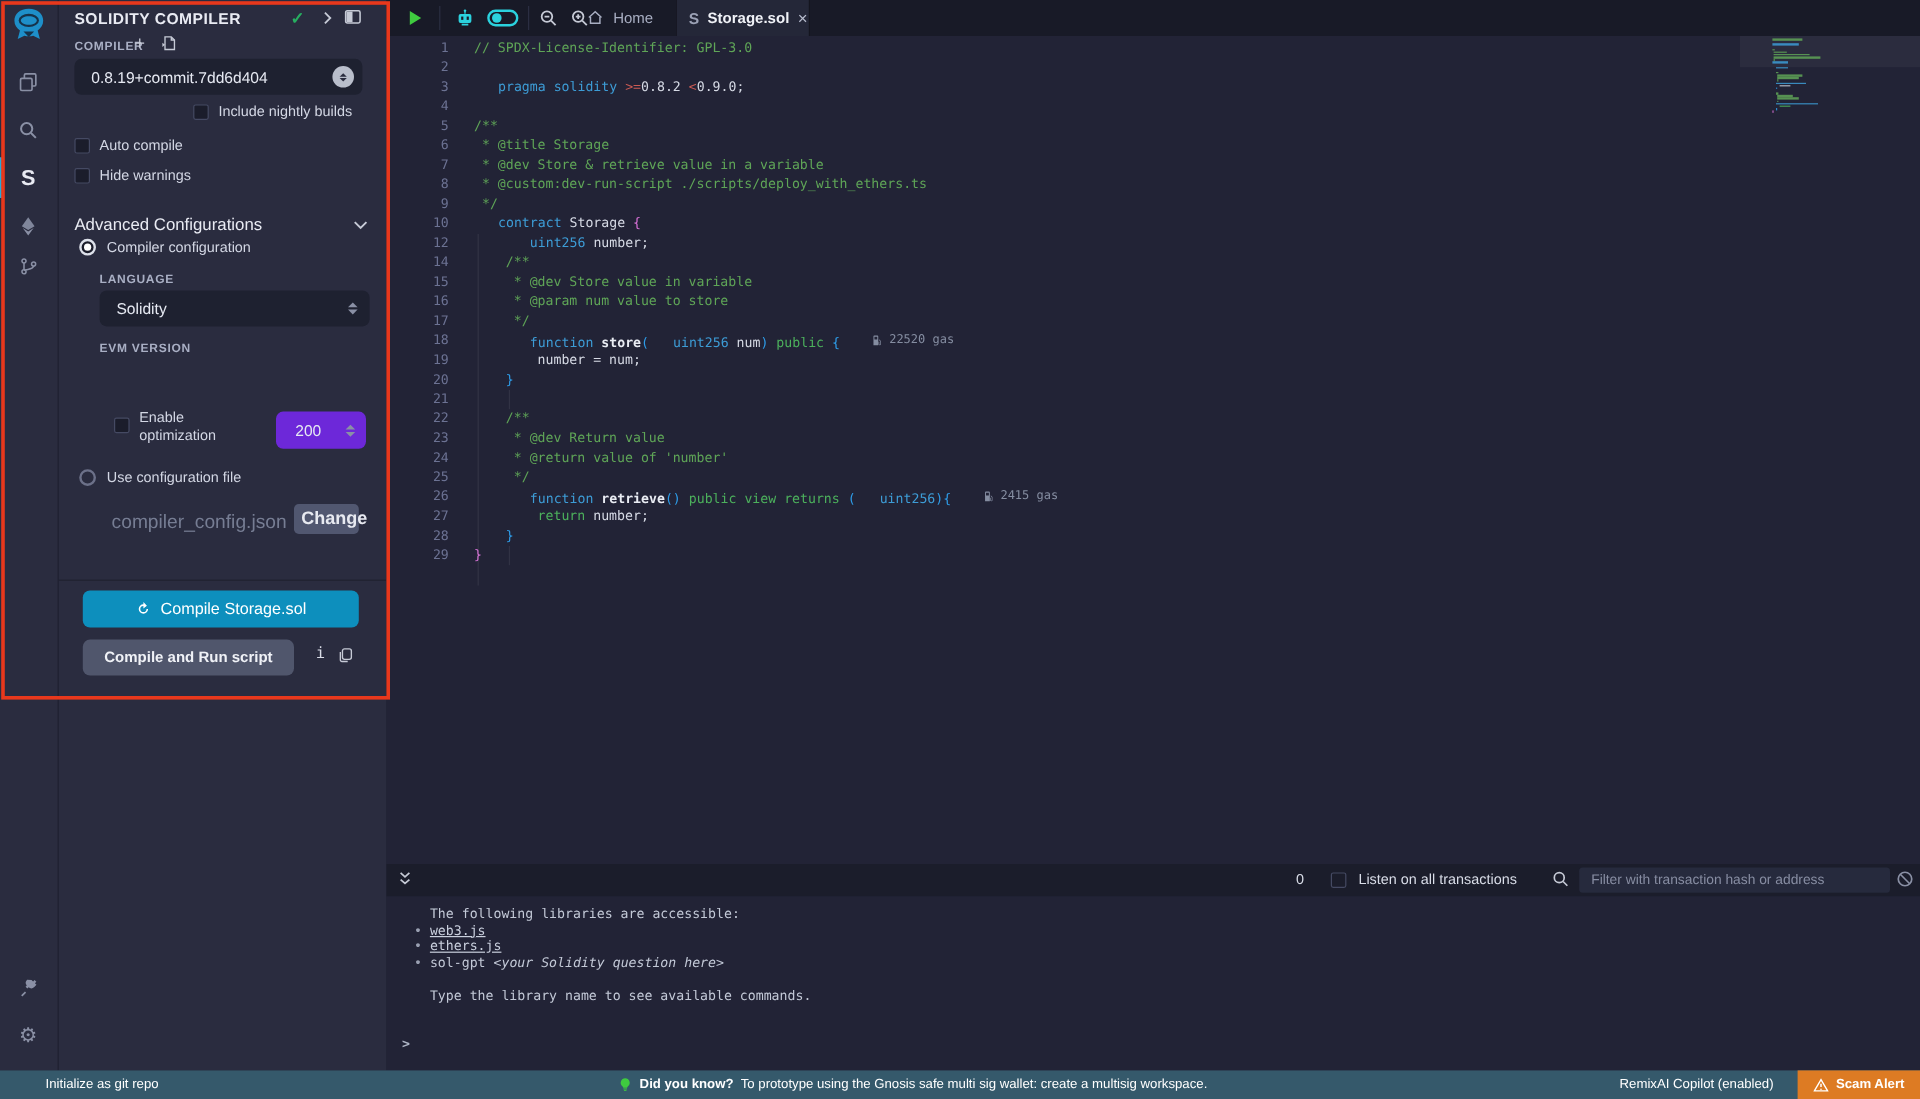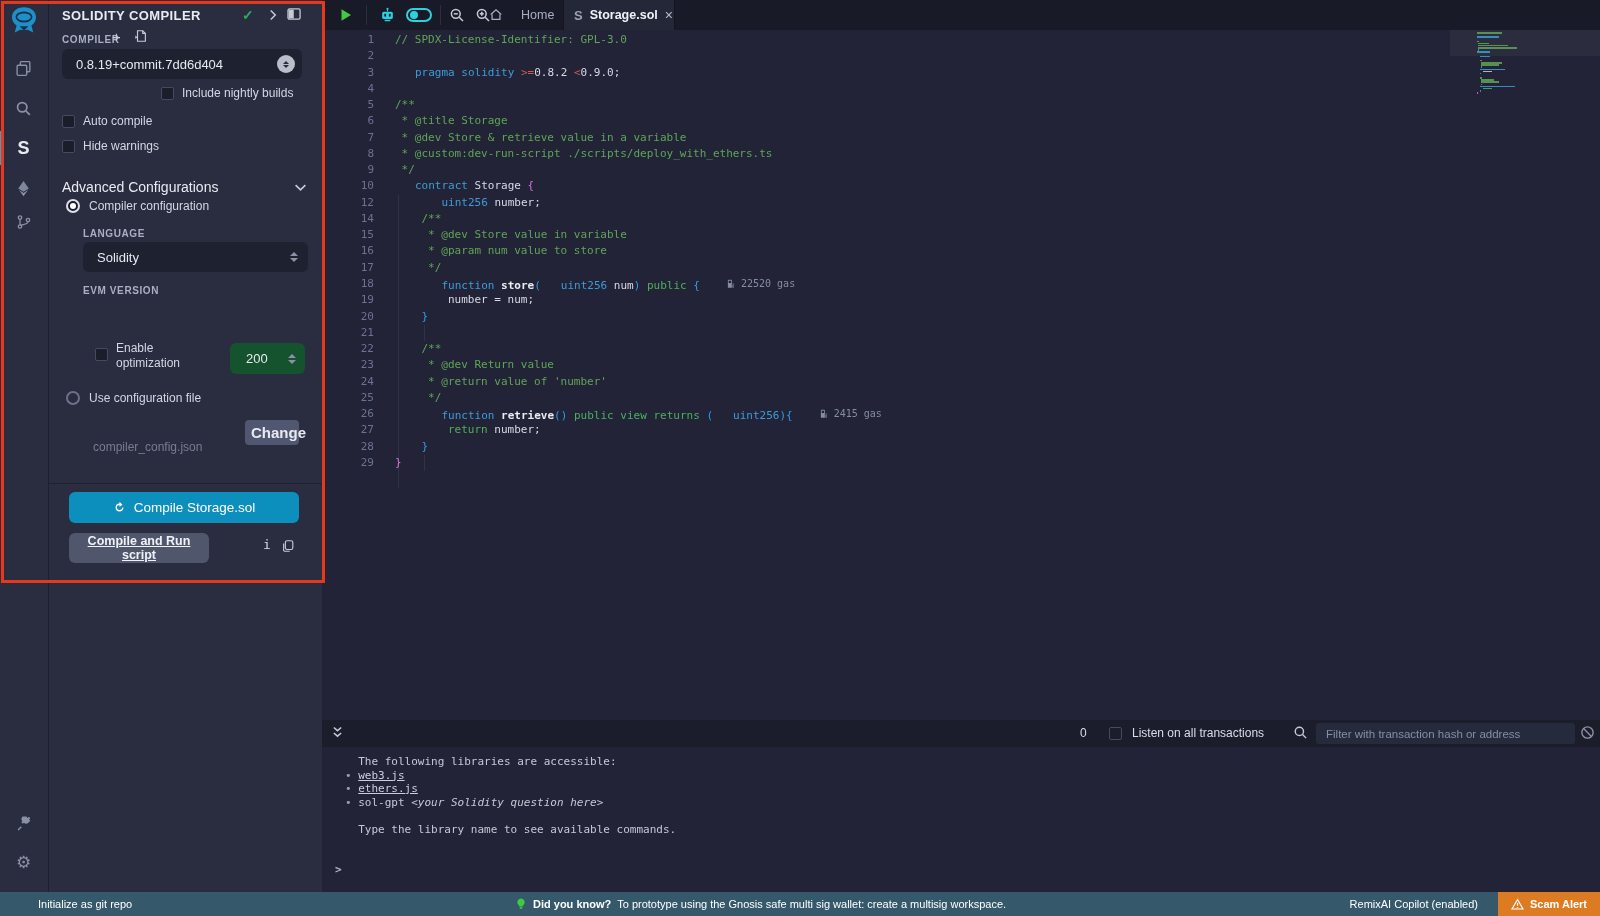--- a/index.html
+++ b/index.html
@@ -29,45 +29,45 @@
        display:flex;flex-direction:column;align-items:center;justify-content:center;gap:1px;cursor:pointer;}
   .stepper-circle .tri-up{border-bottom-color:#2A2C3F;border-left-width:3px;border-right-width:3px;border-bottom-width:3px;}
   .stepper-circle .tri-dn{border-top-color:#2A2C3F;border-left-width:3px;border-right-width:3px;border-top-width:3px;}
   .cbx{position:absolute;width:13px;height:13px;background:#1B1D2B;border:1px solid #454A63;border-radius:2px;cursor:pointer;box-sizing:border-box;}
   .cbx-label{position:absolute;font-size:12px;color:#D3D7E4;cursor:default;}
   .radio{position:absolute;width:14px;height:14px;border-radius:50%;box-sizing:border-box;cursor:pointer;}
   .radio.on{border:2px solid #DDE1EA;background:#1B1D2B;}
   .radio.on::after{content:"";position:absolute;left:2px;top:2px;width:6px;height:6px;border-radius:50%;background:#FFFFFF;}
   .radio.off{border:2px solid #6C7189;background:transparent;}
   .adv-title{position:absolute;left:13px;top:179px;font-size:14px;color:#E9EBF3;}
-  .gray-file{position:absolute;left:44px;top:427px;font-size:12px;color:#767D93;margin-top:13px;}
+  .gray-file{position:absolute;left:44px;top:427px;font-size:16px;color:#767D93;}
   .change-btn{position:absolute;left:196px;top:420px;width:54px;height:25px;background:#515770;border:none;border-radius:4px;
        color:#E8EAF1;font-size:15px;font-weight:700;cursor:pointer;font-family:"Liberation Sans",sans-serif;}
   .p-divider{position:absolute;left:0;top:483px;width:273px;height:1px;background:#202230;}
   .compile-btn{position:absolute;left:20px;top:492px;width:230px;height:31px;background:#0D8FBD;border:none;border-radius:6px;
        color:#fff;font-size:13.5px;display:flex;align-items:center;justify-content:center;gap:8px;cursor:pointer;font-family:"Liberation Sans",sans-serif;}
-  .run-btn{position:absolute;left:20px;top:533px;width:140px;height:30px;background:#50566C;border:none;border-radius:6px;
-       color:#F0F2F7;font-size:12.5px;font-weight:700;cursor:pointer;font-family:"Liberation Sans",sans-serif;text-decoration:underline;}
+  .run-btn{position:absolute;left:20px;top:533px;width:176px;height:30px;background:#50566C;border:none;border-radius:6px;
+       color:#F0F2F7;font-size:12.5px;font-weight:700;cursor:pointer;font-family:"Liberation Sans",sans-serif;}
   .info-i{position:absolute;left:210px;top:537px;width:16px;height:20px;color:#D9DCE7;font-family:"DejaVu Sans Mono",monospace;font-size:13px;cursor:pointer;text-align:center;}
   .copy-icn{position:absolute;left:232px;top:539px;cursor:pointer;color:#C6CAD6;}
-  .num-input{position:absolute;left:181px;top:343px;width:75px;height:31px;background:#14532d;border-radius:6px;color:#E6E9F2;
+  .num-input{position:absolute;left:181px;top:343px;width:75px;height:31px;background:#6d28d9;border-radius:6px;color:#E6E9F2;
        font-size:13px;display:flex;align-items:center;padding-left:16px;box-sizing:border-box;cursor:text;}
   .num-input .arrows{position:absolute;right:9px;display:flex;flex-direction:column;gap:2px;}
   .opt-label{position:absolute;left:67px;top:341px;width:92px;font-size:12px;line-height:15px;color:#D3D7E4;}
 
   
   .annotation{position:absolute;left:1px;top:1px;width:318px;height:576px;border:3px solid #E8381C;z-index:60;pointer-events:none;}
 
   
   .tabbar{position:absolute;left:322px;top:0;width:1278px;height:30px;background:#181A27;border-bottom:1px solid #121320;}
   .tb-sep{position:absolute;top:5px;width:1px;height:20px;background:#2B2E42;}
   .tb-icon{position:absolute;top:0;height:30px;display:flex;align-items:center;justify-content:center;cursor:pointer;color:#C6CAD6;}
   .toggle-pill{width:26px;height:14px;border:2px solid #2BD2DE;border-radius:999px;position:relative;box-sizing:border-box;}
   .toggle-pill::after{content:"";position:absolute;left:2px;top:1px;width:8px;height:8px;border-radius:50%;background:#2BD2DE;}
-  .home-tab{position:absolute;left:161px;top:0;height:30px;display:flex;align-items:center;gap:18px;color:#A8AEC2;font-size:12.5px;cursor:pointer;padding:0 6px;}
+  .home-tab{position:absolute;left:161px;top:0;height:30px;display:flex;align-items:center;gap:8px;color:#A8AEC2;font-size:12.5px;cursor:pointer;padding:0 6px;}
   .file-tab{position:absolute;left:241px;top:0;width:112px;height:30px;background:#242738;display:flex;align-items:center;
        gap:7px;padding:0 10px;box-sizing:border-box;cursor:pointer;border-right:1px solid #14151F;border-left:1px solid #14151F;}
   .file-tab .s-glyph{color:#9BA1B5;font-weight:800;font-size:13px;}
   .file-tab .t-name{color:#F0F2F7;font-size:12.5px;font-weight:700;}
   .file-tab .t-close{margin-left:auto;color:#B8BDCE;font-size:14px;cursor:pointer;line-height:1;}
 
   
   .editor{position:absolute;left:322px;top:30px;width:1278px;height:690px;background:#222336;overflow:hidden;}
   .cl{position:relative;height:16.28px;font-family:"DejaVu Sans Mono",monospace;font-size:11px;line-height:16.28px;}
   .cl .ln{position:absolute;left:0;width:52px;text-align:right;color:#6C7293;}

